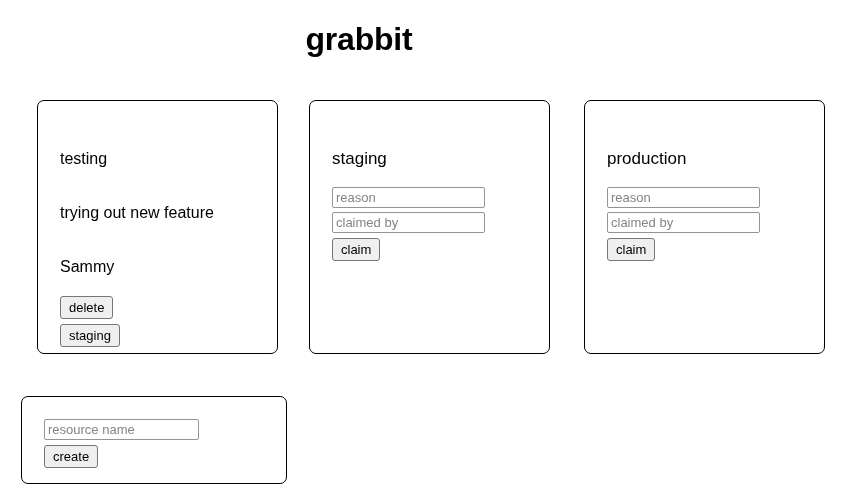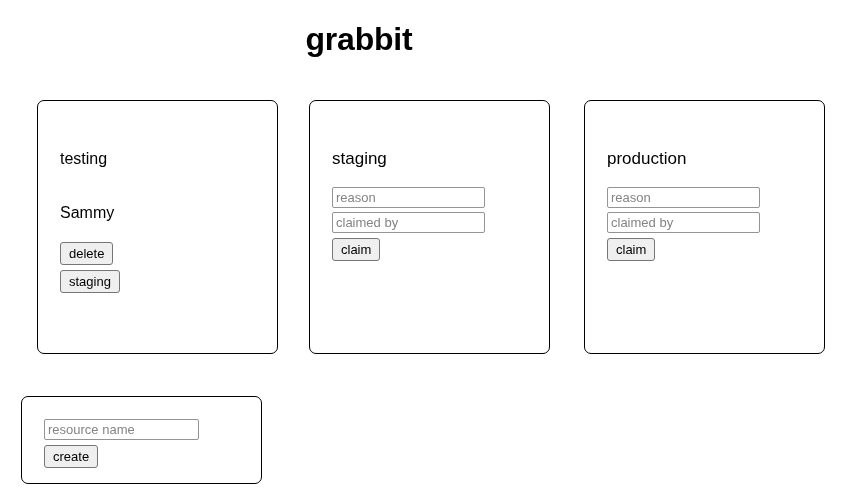--- a/index.html
+++ b/index.html
@@ -116,41 +116,42 @@
   .btn-stack  { display: block; }
   .btn-release { margin-top: 20px; }
   .btn-delete  { margin-top: 5px; }
 
   
   .create-card {
     position: absolute;
     left: 21px;
     top: 396px;
     box-sizing: border-box;
-    width: 241px;
+    width: 266px;
     height: 88px;
     border: 1px solid #000000;
     border-radius: 7px;
     background: #ffffff;
   }
   .create-inner {
     padding: 22px;
     box-sizing: border-box;
   }
 </style>
 </head>
 <body>
 
 <div class="page-title">grabbit</div>
 
 <div class="cards-row">
 
   <div class="card card-1">
     <div class="card-inner">
       <p class="card-line line-name">testing</p>
+      <p class="card-line line-reason">trying out new feature</p>
       <p class="card-line line-owner">Sammy</p>
       <button class="btn btn-stack btn-release">delete</button>
       <button class="btn btn-stack btn-delete">staging</button>
     </div>
   </div>
 
   <div class="card card-2">
     <div class="card-inner">
       <div class="card-heading">staging</div>
       <input class="field first-field" type="text" value="" placeholder="reason" style="">

